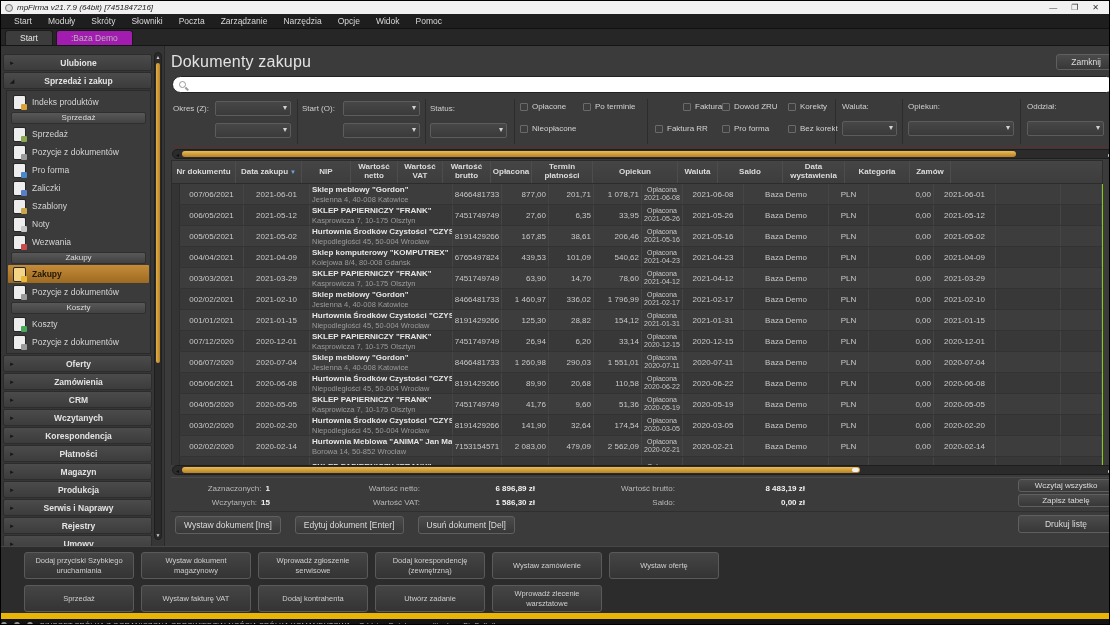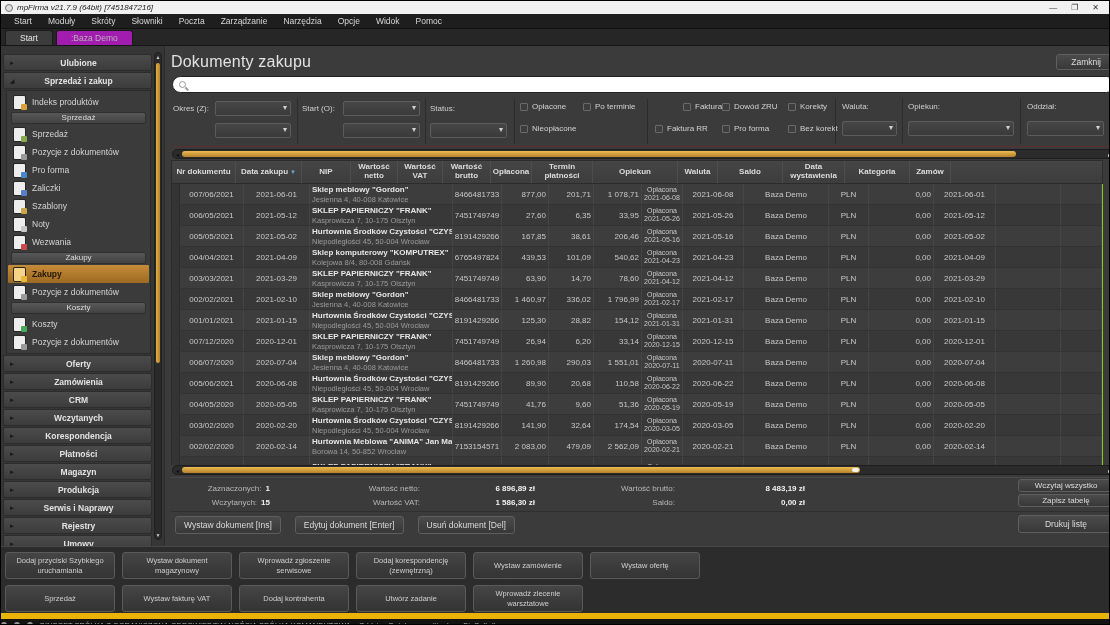--- a/index.html
+++ b/index.html
@@ -99,21 +99,21 @@
   .side-btns{position:absolute;right:2px;top:1px;display:flex;flex-direction:column;gap:2px;}
   .side-btns .btn{padding:1px 10px;font-size:8px;width:96px;}
 
   
   .actions{height:26px;display:flex;align-items:center;gap:14px;padding-left:4px;position:relative;border-top:1px solid #2f2f2f;}
   .actions .btn{min-width:96px;padding:3px 8px;}
   .btn-print{position:absolute;right:2px;top:3px;min-width:104px;}
 
   
   .quicklaunch{height:67px;background:#2c2c2c;border-top:1px solid #474747;padding:5px 0 0 4px;}
-  .ql-row{display:flex;gap:7px;margin-bottom:6px;}
+  .ql-row{display:flex;gap:7px;margin-bottom:6px;margin-left:19px;}
   .ql-btn{width:110px;height:27px;background:linear-gradient(#454545,#343434);border:1px solid #5a5a5a;border-radius:3px;color:#cfcfcf;font-size:7.5px;display:flex;align-items:center;justify-content:center;text-align:center;line-height:1.25;padding:1px 4px;}
 
   
   .statusbar{height:18px;background:#141414;display:flex;align-items:center;gap:7px;padding:0 0;border-top:6px solid #eab308;}
   .dot{width:6px;height:6px;border-radius:50%;background:#9a9a9a;flex:none;}
   .status-text{color:#b9b9b9;font-size:7.5px;white-space:nowrap;overflow:hidden;}
 </style>
 </head>
 <body>
 

